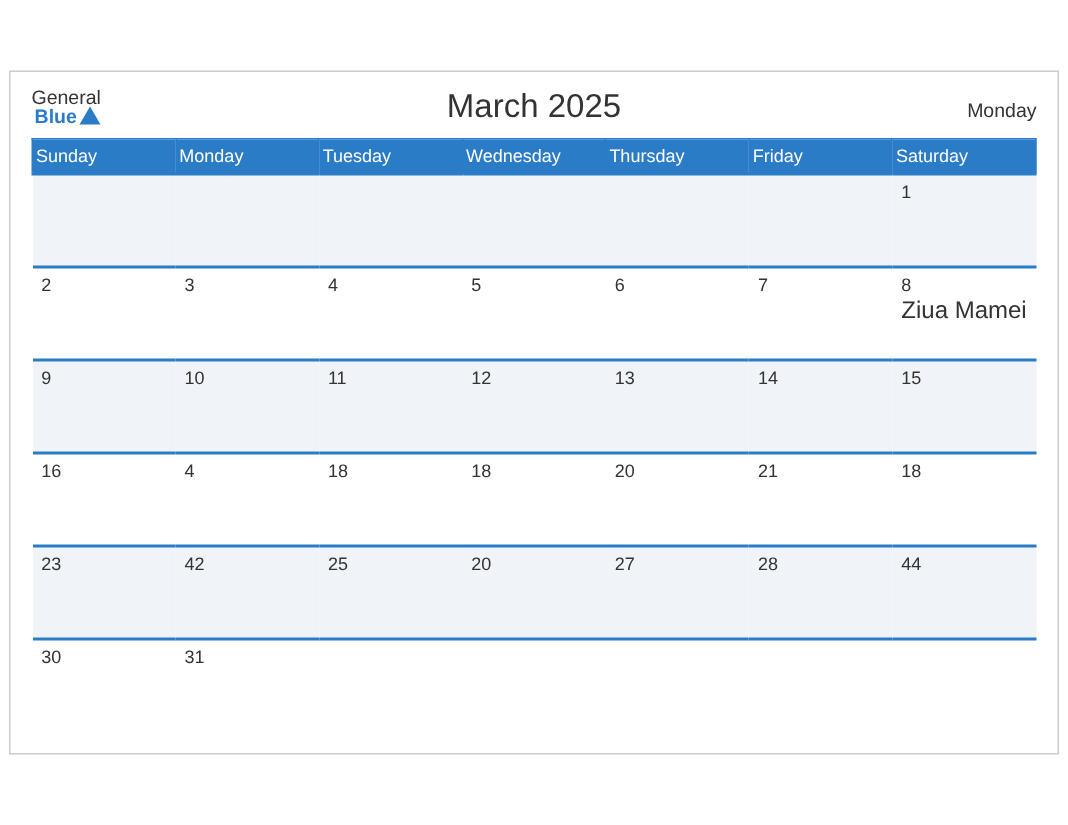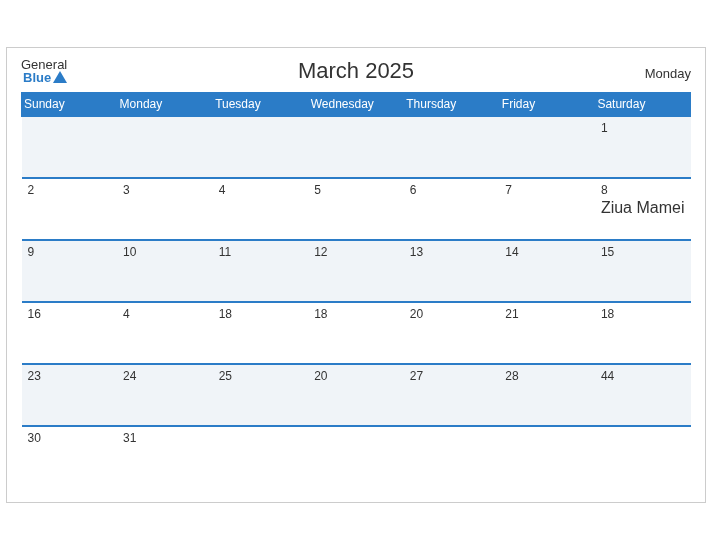--- a/index.html
+++ b/index.html
@@ -222,21 +222,21 @@
           </td>
           <td>
             <span class="day-num">18</span>
           </td>
         </tr>
         <tr>
           <td>
             <span class="day-num">23</span>
           </td>
           <td>
-            <span class="day-num">24</span>
+            <span class="day-num">42</span>
           </td>
           <td>
             <span class="day-num">25</span>
           </td>
           <td>
             <span class="day-num">20</span>
           </td>
           <td>
             <span class="day-num">27</span>
           </td>

